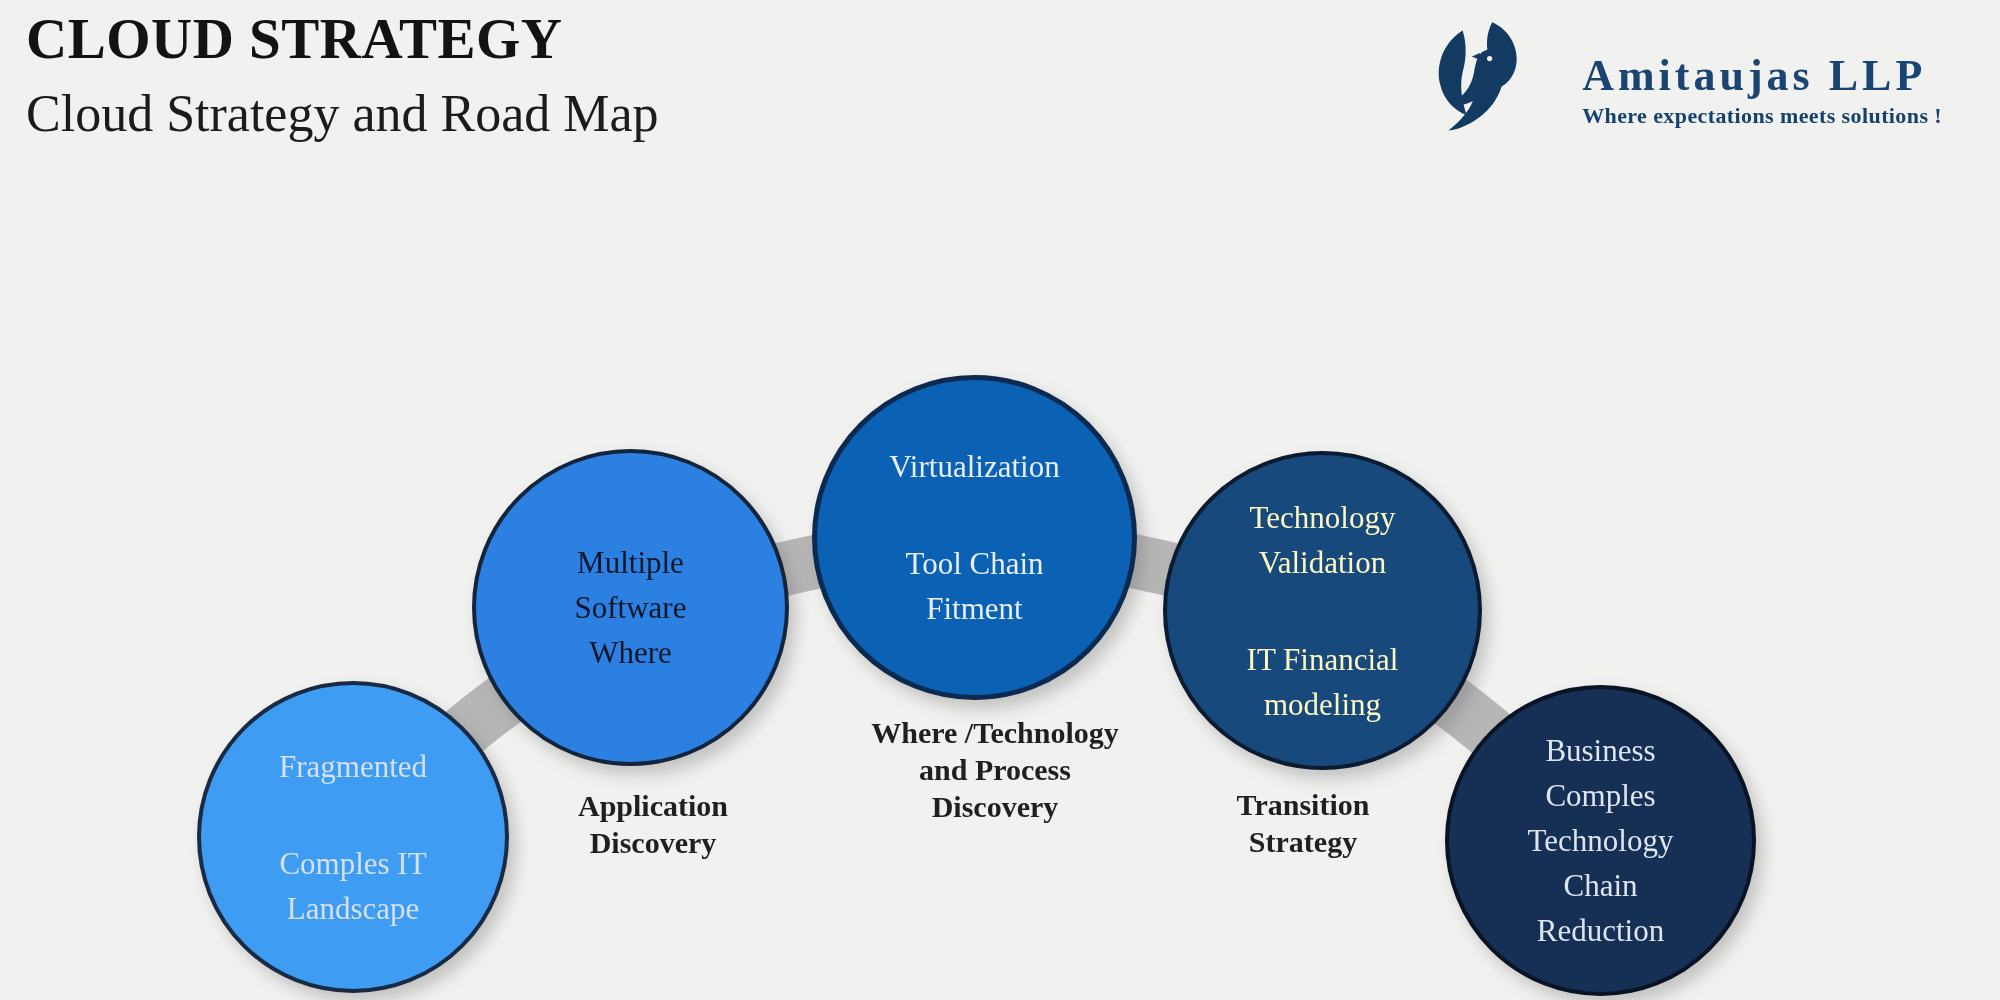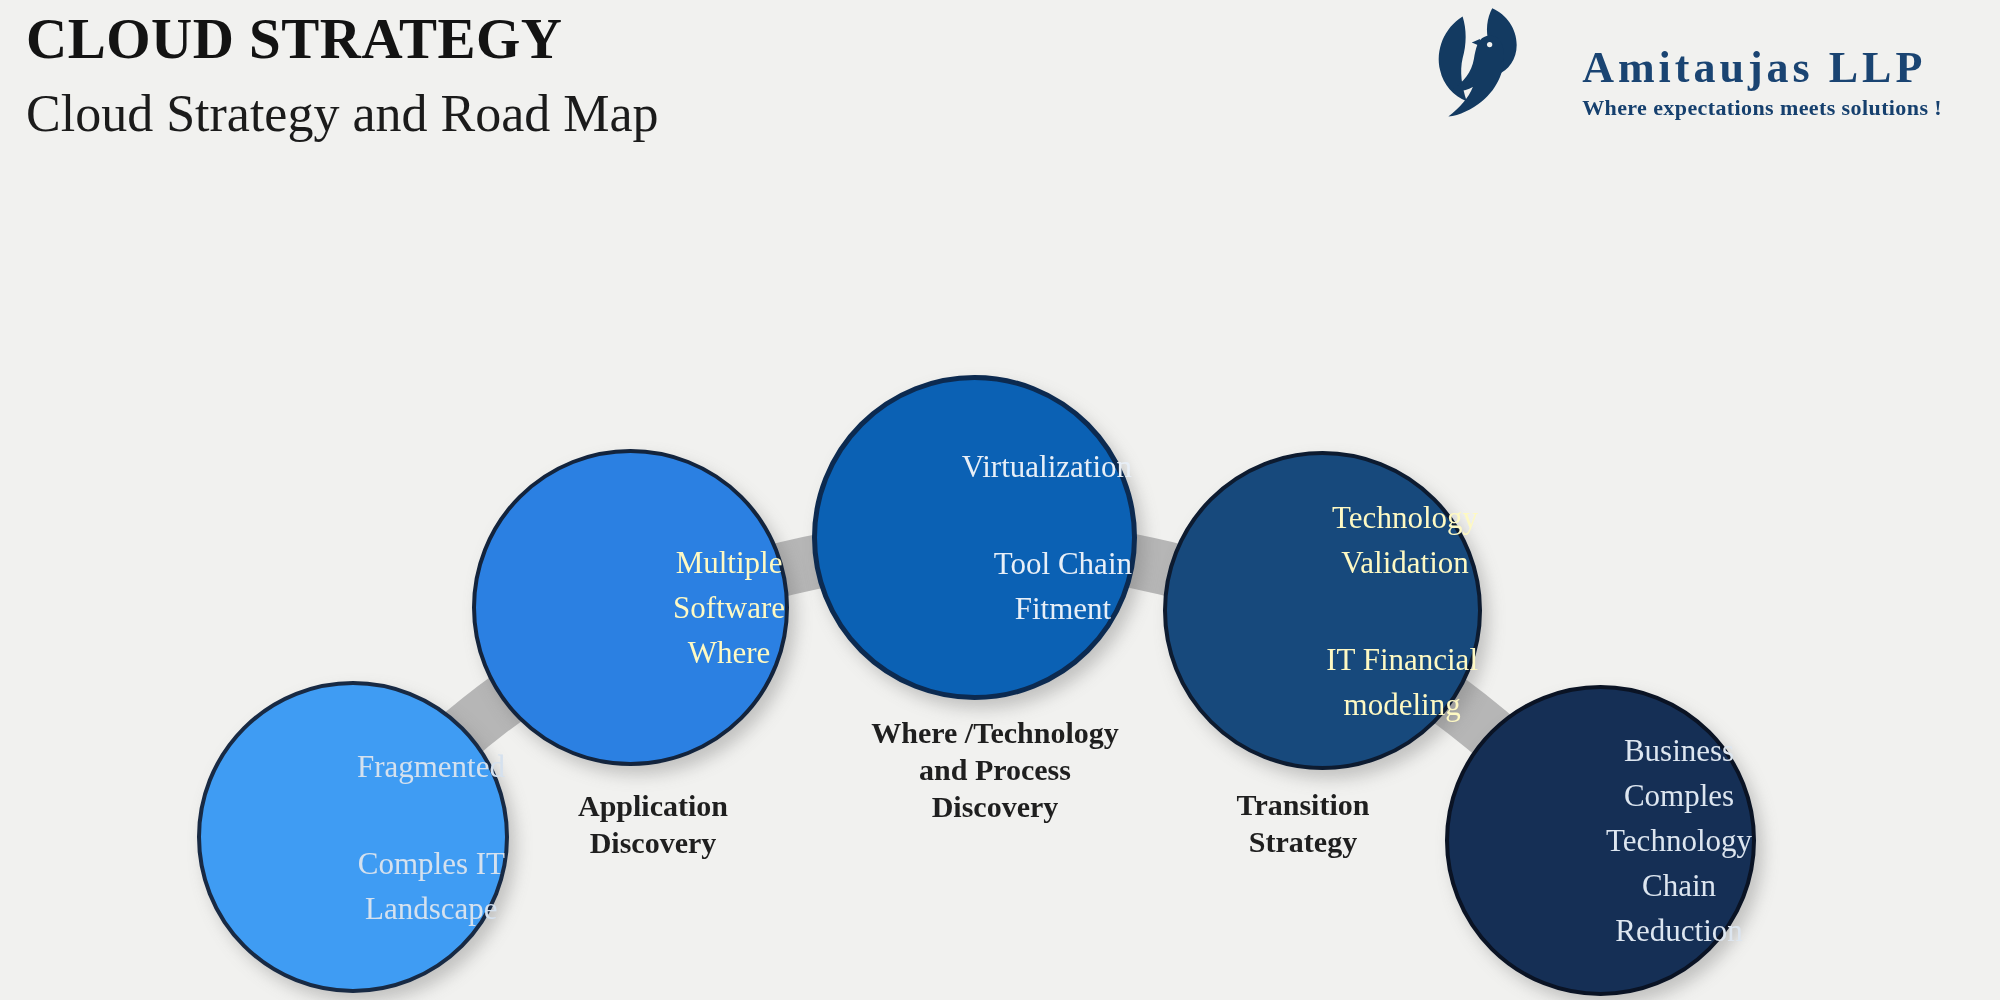--- a/index.html
+++ b/index.html
@@ -13,34 +13,34 @@
   .page-title {
     position:absolute; left:26px; top:6px;
     font-size:57px; font-weight:700; color:#131313; letter-spacing:0.5px;
   }
   .page-subtitle {
     position:absolute; left:26px; top:84px;
     font-size:52px; font-weight:400; color:#1b1b1b;text-align:center;
   }
 
   
-  .logo { position:absolute; top:6px; right:58px; display:flex; align-items:center;gap:47px; }
+  .logo { position:absolute; top:20px; right:58px; display:flex; align-items:flex-start;gap:47px; }
   .logo-icon { width:102px; height:120px; flex:0 0 auto; }
   .logo-text { margin-left:2px; padding-top:30px; }
   .logo-name { font-size:44px; font-weight:700; color:#1a4472; letter-spacing:4px; white-space:nowrap; }
   .logo-tagline { font-size:22px; font-weight:700; color:#16406e; margin-top:2px; letter-spacing:0.4px; white-space:nowrap; }
 
   
   .arc-svg { position:absolute; left:0; top:0; width:2000px; height:1000px; z-index:0; }
 
   
   .circle {
     position:absolute; z-index:1; box-sizing:border-box;
     border:4px solid #14233c; border-radius:50%;
-    display:flex; flex-direction:column; align-items:flex-end; justify-content:center;
+    display:flex; flex-direction:column; align-items:center; justify-content:center;
     text-align:center; font-size:31px; line-height:45px; font-weight:400;
     box-shadow:7px 9px 16px rgba(110,110,110,0.35);
   }
   .circle .circle-group + .circle-group { margin-top:52px; }
   .circle-0 { left:197px; top:681px; width:312px; height:312px; }
   .circle-1 { left:472px; top:449px; width:317px; height:317px; }
   .circle-2 { left:812px; top:375px; width:325px; height:325px; border-width:5px; }
   .circle-3 { left:1163px; top:451px; width:319px; height:319px; }
   .circle-4 { left:1445px; top:685px; width:311px; height:311px; }
 
@@ -85,21 +85,21 @@
 
   <div class="circle circle-0" style="background: rgb(63, 156, 243); border-color: rgb(24, 42, 68); color: rgb(213, 225, 238);">
       <div class="circle-group">
         <div>Fragmented</div>
       </div>
       <div class="circle-group">
         <div>Comples IT</div>
         <div>Landscape</div>
       </div>
     </div>
-  <div class="circle circle-1" style="background: rgb(43, 128, 226); border-color: rgb(19, 36, 61); color: #fef9c3;">
+  <div class="circle circle-1" style="background: rgb(43, 128, 226); border-color: rgb(19, 36, 61); color: #0f172a;">
       <div class="circle-group">
         <div>Multiple</div>
         <div>Software</div>
         <div>Where</div>
       </div>
     </div>
   <div class="circle circle-2" style="background: rgb(11, 97, 180); border-color: rgb(12, 42, 80); color: rgb(232, 239, 247);">
       <div class="circle-group">
         <div>Virtualization</div>
       </div>

